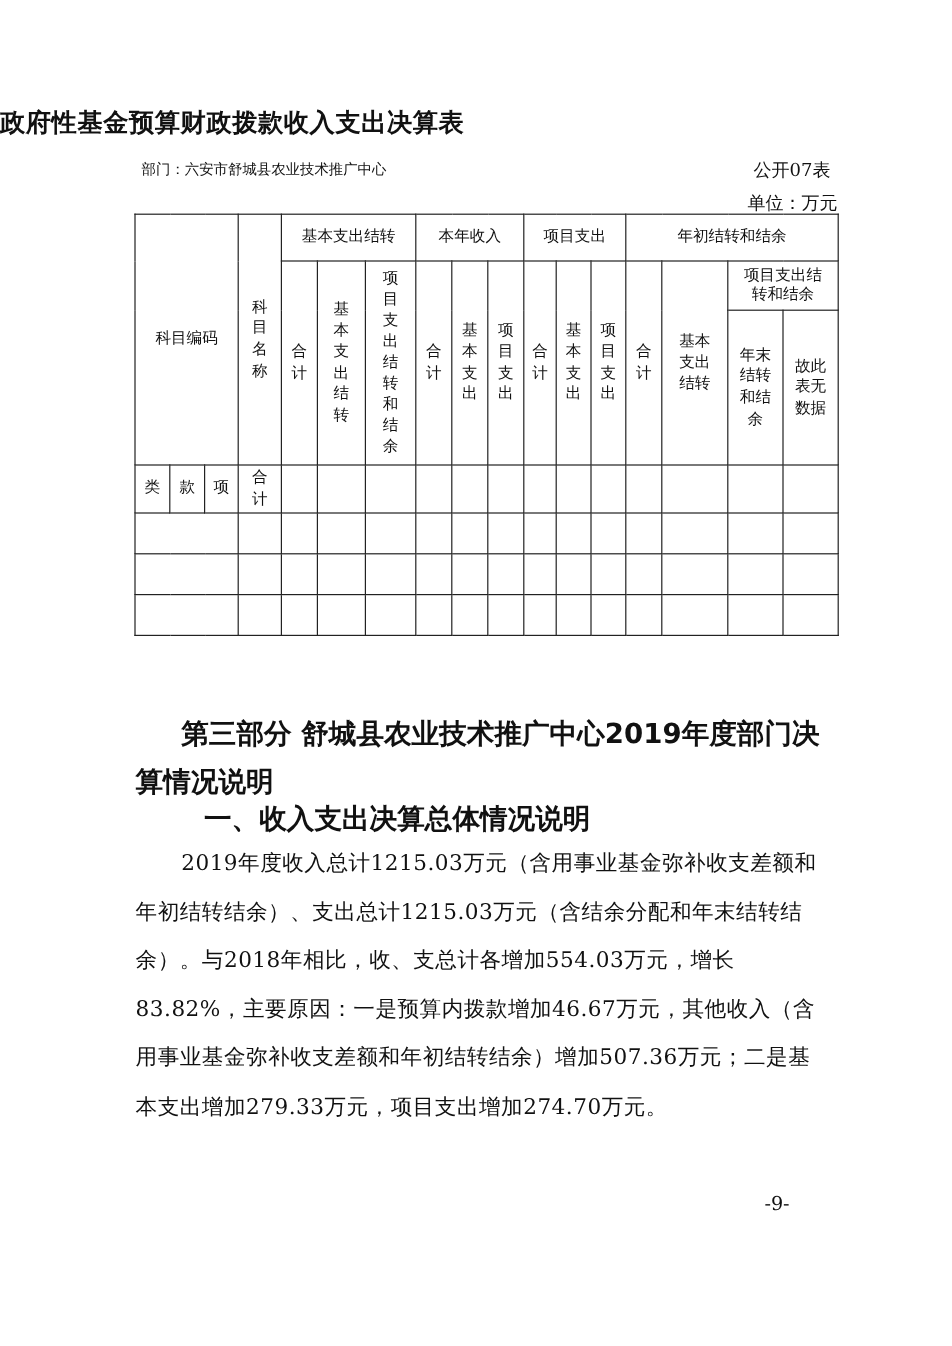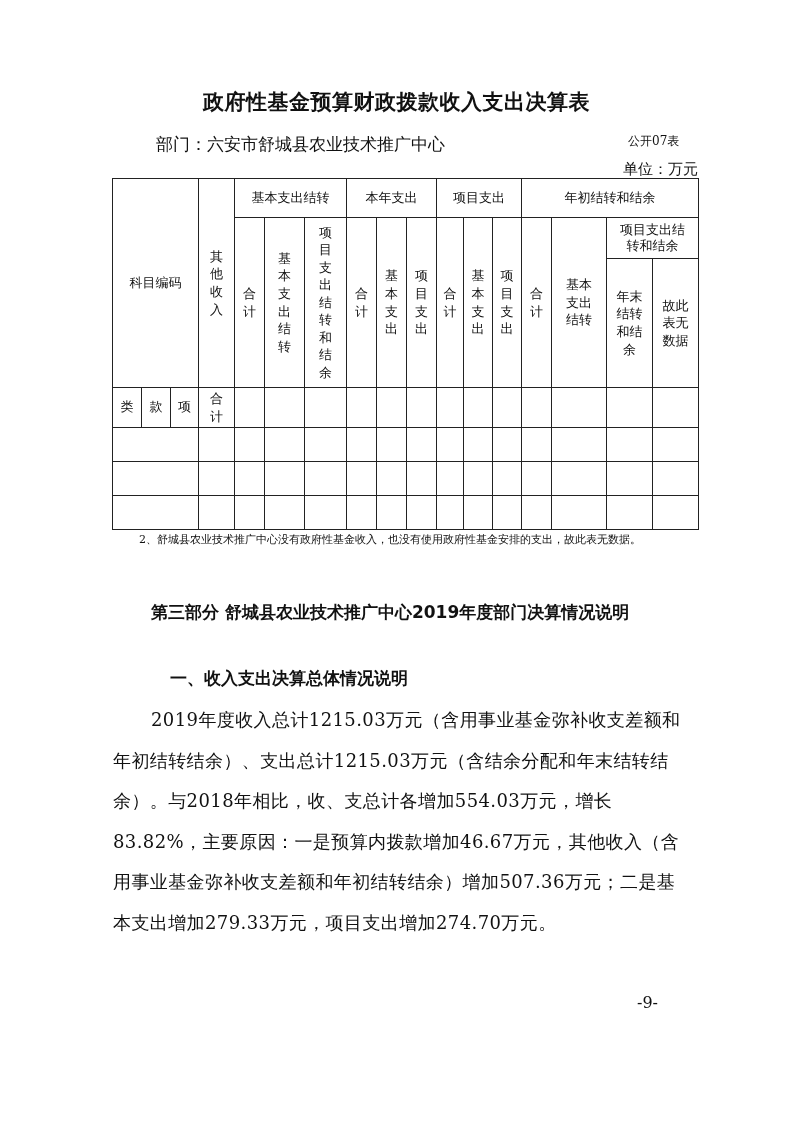--- a/index.html
+++ b/index.html
@@ -1,29 +1,29 @@
 <!DOCTYPE html>
 <html><head>
 <meta charset="utf-8">
 <style>
   html, body { margin:0; padding:0; background:#fff; }
   body { width:793px; height:1122px; position:relative; overflow:hidden; color:#111; font-family:"DejaVu Serif", serif; }
   .abs { position:absolute; }
-  .title { left:0; width:793px; top:88px; text-align:center; font-family:"DejaVu Sans", sans-serif; font-size:21px; font-weight:bold; letter-spacing:0.5px; }
-  .dept { left:118px; top:133px; font-size:17px;margin-left:38px; }
-  .formno { left:628px; top:133px; font-size:12px; }
+  .title { left:0; width:793px; top:88px; text-align:left; font-family:"DejaVu Sans", sans-serif; font-size:21px; font-weight:bold; letter-spacing:0.5px; }
+  .dept { left:118px; top:133px; font-size:12px; }
+  .formno { left:628px; top:133px; font-size:15px; }
   .unit { left:623px; top:160px; font-size:15px; }
   table.grid { position:absolute; left:112px; top:178px; border-collapse:collapse; table-layout:fixed; font-size:13px; }
   table.grid td { border:1px solid #222; padding:0; text-align:center; vertical-align:middle; line-height:1.25; }
   .vt { display:inline-block; width:1em; word-break:break-all; line-height:1.35; }
   .v2 { display:inline-block; width:2em; word-break:break-all; line-height:1.35; }
   .notes { left:118px; top:531px; font-size:11px; line-height:17px; width:590px; }
   .notes p { margin:0; }
   .notes .ind { text-indent:21px; }
-  .h2 { font-family:"DejaVu Sans", sans-serif; font-weight:bold; font-size:17px; }
+  .h2 { font-family:"DejaVu Sans", sans-serif; font-weight:bold; font-size:23px; }
   .part { left:113px; width:580px; top:592px; line-height:40px; text-indent:38px; }
   .sec1 { left:151px; top:667px;margin-left:19px; }
   .body { left:113px; top:700px; width:580px; font-size:18px; line-height:40.5px; text-indent:38px; letter-spacing:0.4px; }
   .pageno { left:637px; top:993px; font-size:16px; }
 </style>
 </head>
 <body>
 
 <div class="abs title">政府性基金预算财政拨款收入支出决算表</div>
 <div class="abs dept">部门：六安市舒城县农业技术推广中心</div>
@@ -46,23 +46,23 @@
       <col style="width:29px">
       <col style="width:29px">
     <col style="width:30px">
       <col style="width:55px">
       <col style="width:46px">
       <col style="width:46px">
   </colgroup>
   <tbody>
       <tr style="height:39px">
     <td colspan="3" rowspan="3">科目编码</td>
-    <td rowspan="3"><span class="vt">其他收入</span></td>
+    <td rowspan="3"><span class="vt">科目名称</span></td>
     <td colspan="3">基本支出结转</td>
-    <td colspan="3">本年支出</td>
+    <td colspan="3">本年收入</td>
     <td colspan="3">项目支出</td>
     <td colspan="4">年初结转和结余</td>
   </tr>
   <tr style="height:41px">
     <td rowspan="2"><span class="vt">合计</span></td>
     <td rowspan="2"><span class="vt">基本支出结转</span></td>
     <td rowspan="2"><span class="vt">项目支出结转和结余</span></td>
     <td rowspan="2"><span class="vt">合计</span></td>
     <td rowspan="2"><span class="vt">基本支出</span></td>
     <td rowspan="2"><span class="vt">项目支出</span></td>
@@ -144,19 +144,18 @@
         <td></td>
         <td></td>
         <td></td>
         <td></td>
         <td></td>
   </tr>
 </tbody>
   </table>
 
 <div class="abs notes">
-  <p class="ind">2、舒城县农业技术推广中心没有政府性基金收入，也没有使用政府性基金安排的支出，故此表无数据。</p>
 </div>
 
 <div class="abs h2 part">第三部分 舒城县农业技术推广中心2019年度部门决算情况说明</div>
 <div class="abs h2 sec1">一、收入支出决算总体情况说明</div>
 <div class="abs body">2019年度收入总计1215.03万元（含用事业基金弥补收支差额和年初结转结余）、支出总计1215.03万元（含结余分配和年末结转结余）。与2018年相比，收、支总计各增加554.03万元，增长83.82%，主要原因：一是预算内拨款增加46.67万元，其他收入（含用事业基金弥补收支差额和年初结转结余）增加507.36万元；二是基本支出增加279.33万元，项目支出增加274.70万元。</div>
 <div class="abs pageno">-9-</div>
 
 </body></html>

